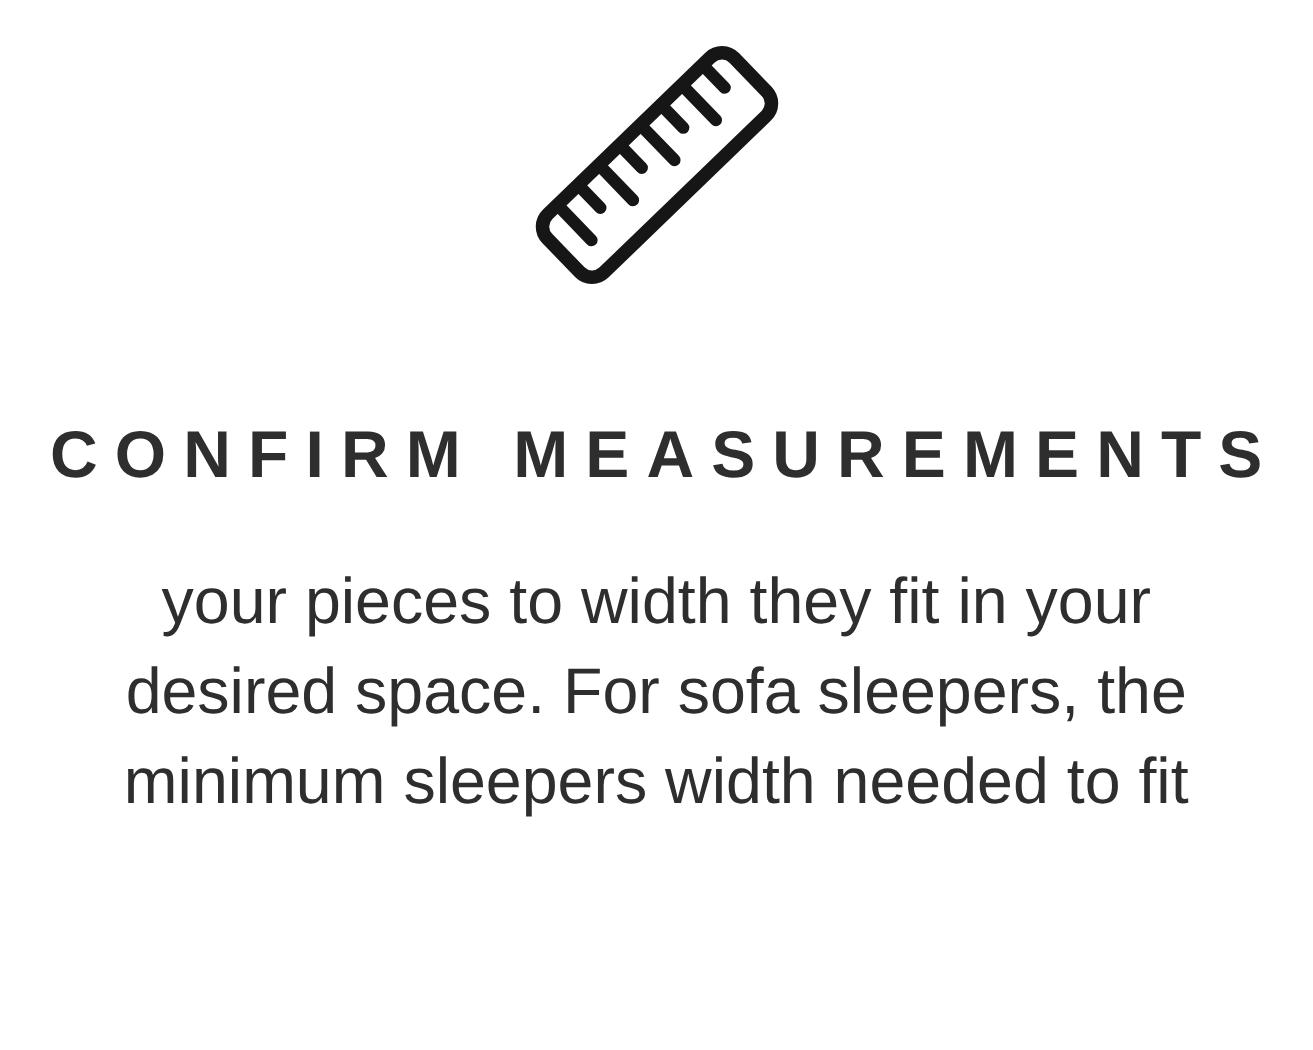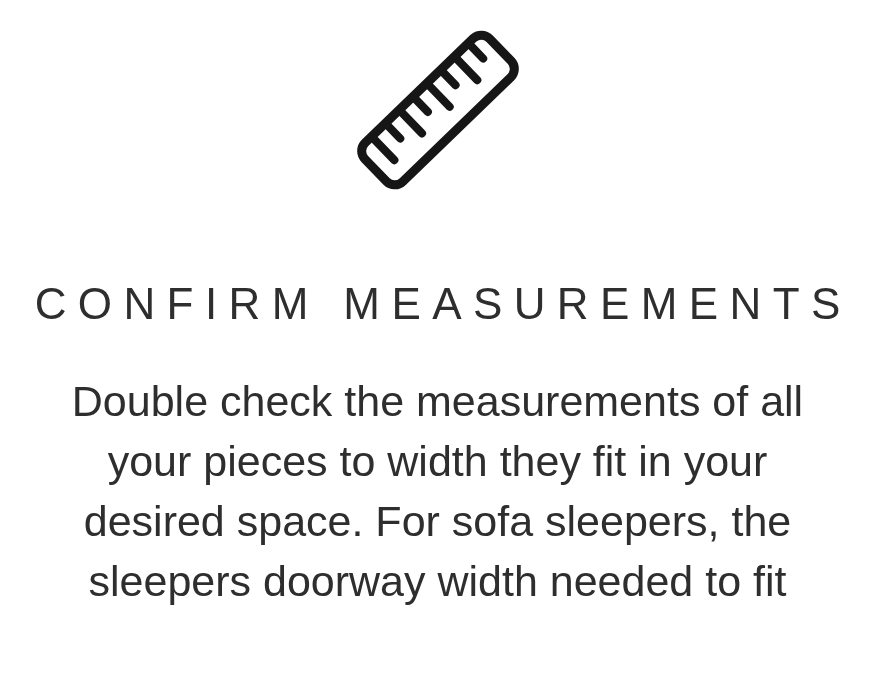--- a/index.html
+++ b/index.html
@@ -34,21 +34,21 @@
     display: block;
   }
   .ruler-stroke {
     stroke: var(--icon);
     fill: none;
   }
   .heading {
     margin-top: 74px;
     text-align: center;
     font-size: 44px;
-    font-weight: 400;
+    font-weight: 700;
     line-height: 52px;
     letter-spacing: 11.4px;
     padding-left: 11.4px; 
     color: var(--text);
     white-space: nowrap;
   }
   .body-text {
     margin-top: 41px;
     text-align: center;
     font-size: 43px;
@@ -78,19 +78,18 @@
           <line x1="175" y1="85" x2="175" y2="122"></line>
           <line x1="198.5" y1="85" x2="198.5" y2="108"></line>
         </g>
       </g>
     </svg>
   </div>
 
   <h1 class="heading">CONFIRM MEASUREMENTS</h1>
 
   <div class="body-text">
-    <div class="body-line">Double check the measurements of all</div>
     <div class="body-line">your pieces to width they fit in your</div>
     <div class="body-line">desired space. For sofa sleepers, the</div>
-    <div class="body-line">sleepers doorway width needed to fit</div>
+    <div class="body-line">minimum sleepers width needed to fit</div>
   </div>
 
 </div>
 
 </body></html>

